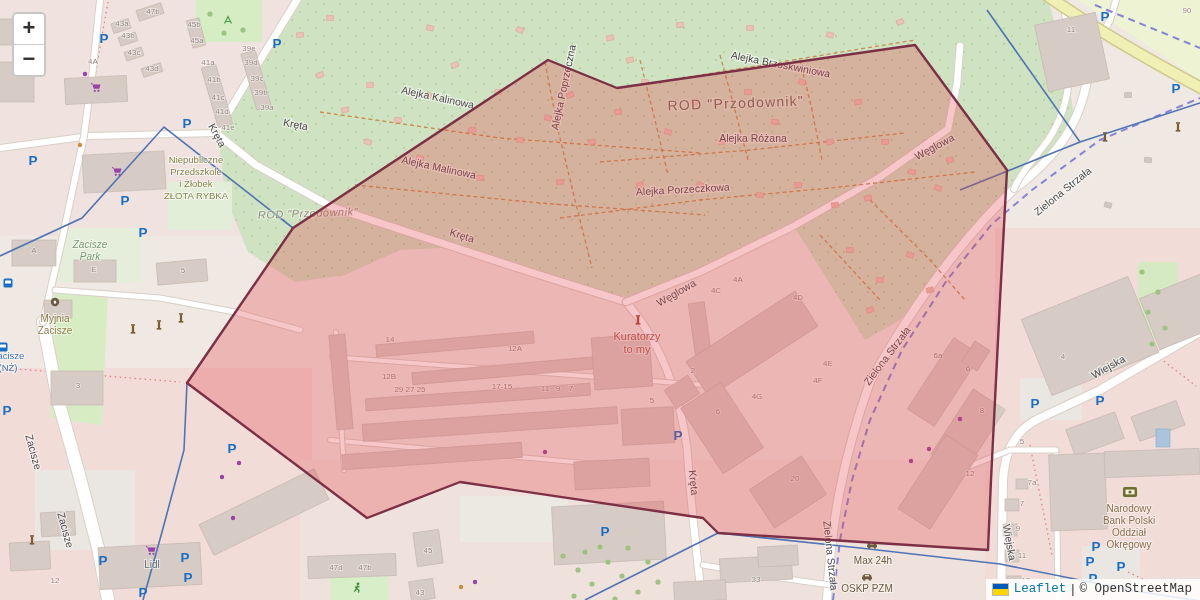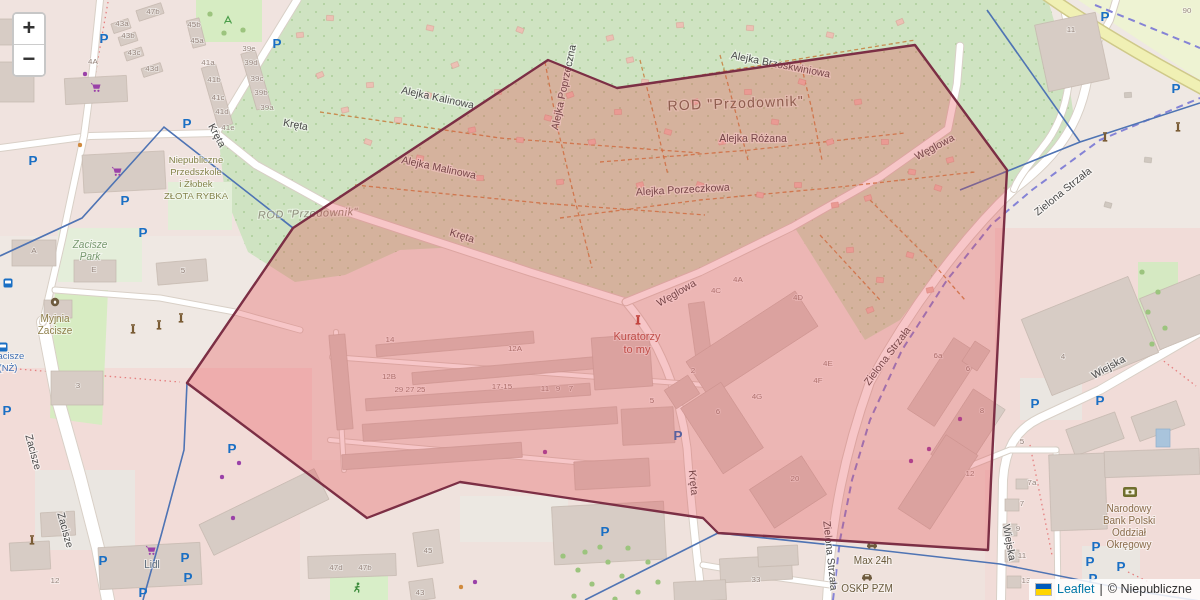--- a/index.html
+++ b/index.html
@@ -7,21 +7,21 @@
     font-family:"Liberation Sans",sans-serif;background:#efe8e3;}
   .map-wrap svg{position:absolute;left:0;top:0;display:block;}
   svg text{font-family:"Liberation Sans",sans-serif;}
   .leaflet-zoom{position:absolute;top:12px;left:12px;width:30px;z-index:10;
     background:#fff;border:2px solid rgba(0,0,0,0.22);border-radius:5px;overflow:hidden;}
   .leaflet-zoom a{display:block;width:30px;height:30px;line-height:28px;text-align:center;
     font-size:22px;font-weight:bold;color:#333;text-decoration:none;background:#fff;cursor:pointer;}
   .leaflet-zoom a:first-child{border-bottom:1px solid #ccc;}
   .attribution{position:absolute;right:0;bottom:0;z-index:10;background:rgba(255,255,255,0.85);
     padding:3px 8px 4px 6px;font-size:12.5px;color:#333;display:flex;align-items:center;gap:5px;white-space:nowrap;}
-  .attribution a{text-decoration:none;}
+  .attribution a{text-decoration:none;font-family:Liberation Mono, monospace;}
   .attribution .leaflet-link{color:#0078A8;}
   .attribution .osm-text{color:#333;}
   .flag{display:inline-block;width:15px;height:11px;line-height:0;border:0.5px solid #bbb;}
   .flag i{display:block;width:100%;height:50%;}
   .flag .b{background:#005BBB;}
   .flag .y{background:#FFD500;}
 </style>
 </head>
 <body>
 
@@ -490,16 +490,16 @@
   <a>−</a>
 </div>
 
 <div class="attribution">
   <span class="flag">
         <i class="b"></i>
         <i class="y"></i>
       </span>
   <a class="leaflet-link">Leaflet</a>
   <span class="sep">|</span>
-  <a class="osm-text">© Niepubliczne</a>
+  <a class="osm-text">© OpenStreetMap</a>
 </div>
 
 </div>
 
 </body></html>

